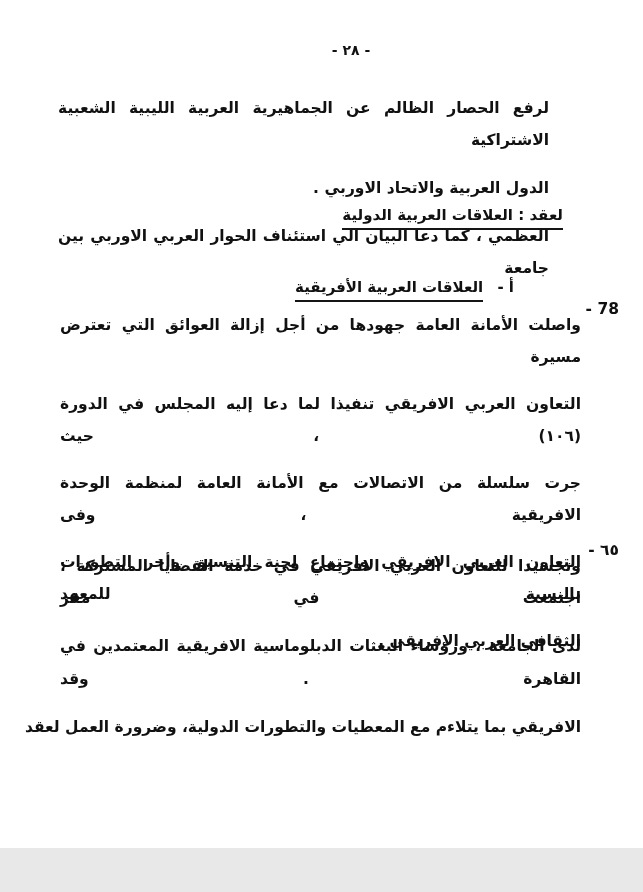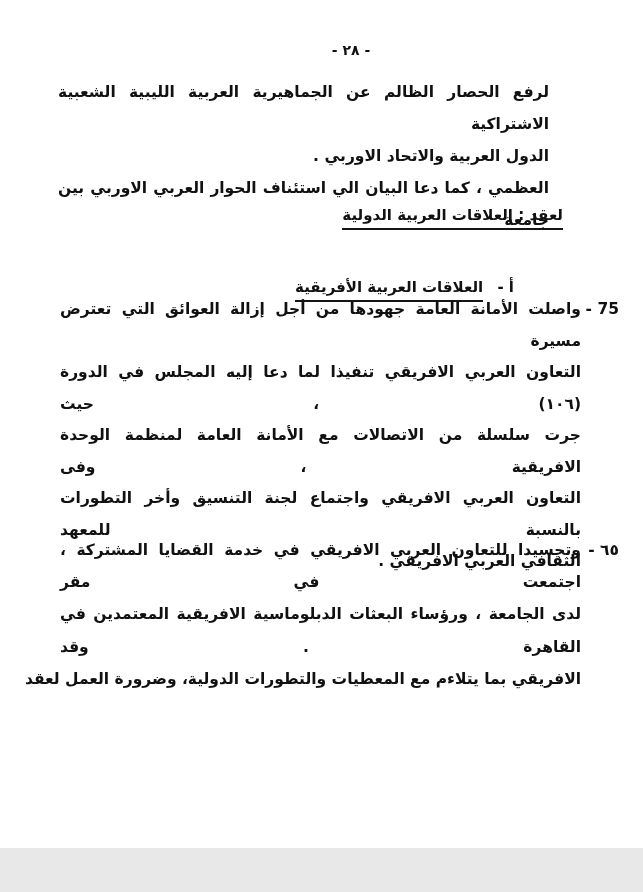--- a/index.html
+++ b/index.html
@@ -33,20 +33,21 @@
     top: 76px;
     right: 94px;
     left: 58px;
     font-size: 15.5px;
     font-weight: bold;
   }
   .intro-paragraph .text-line { line-height: 32px; }
   .text-line {
     white-space: nowrap;
     overflow: visible;
+    margin-top: 16px;
   }
   .text-line.just {
     white-space: normal;
     text-align: justify;
     text-align-last: justify;
   }
   .text-line.short {
     text-align: right;
     text-align-last: right;
   }
@@ -110,21 +111,21 @@
   <div class="section-heading">
     <span class="underlined">لعقد : العلاقات العربية الدولية</span>
   </div>
 
   <div class="sub-heading">
     <span class="sub-marker">أ -</span>
     <span class="underlined">العلاقات العربية الأفريقية</span>
   </div>
 
   <div class="numbered-paragraph p64">
-    <div class="paragraph-number">75 -</div>
+    <div class="paragraph-number">78 -</div>
     <div class="paragraph-body">
       <div class="text-line just">واصلت الأمانة العامة جهودها من أجل إزالة العوائق التي تعترض مسيرة</div>
       <div class="text-line just">التعاون العربي الافريقي تنفيذا لما دعا إليه المجلس في الدورة (١٠٦) ، حيث</div>
       <div class="text-line just">جرت سلسلة من الاتصالات مع الأمانة العامة لمنظمة الوحدة الافريقية ، وفى</div>
       <div class="text-line just">التعاون العربي الافريقي واجتماع لجنة التنسيق وأخر التطورات بالنسبة للمعهد</div>
       <div class="text-line short">الثقافي العربي الافريقي .</div>
     </div>
   </div>
 
   <div class="numbered-paragraph p65">

